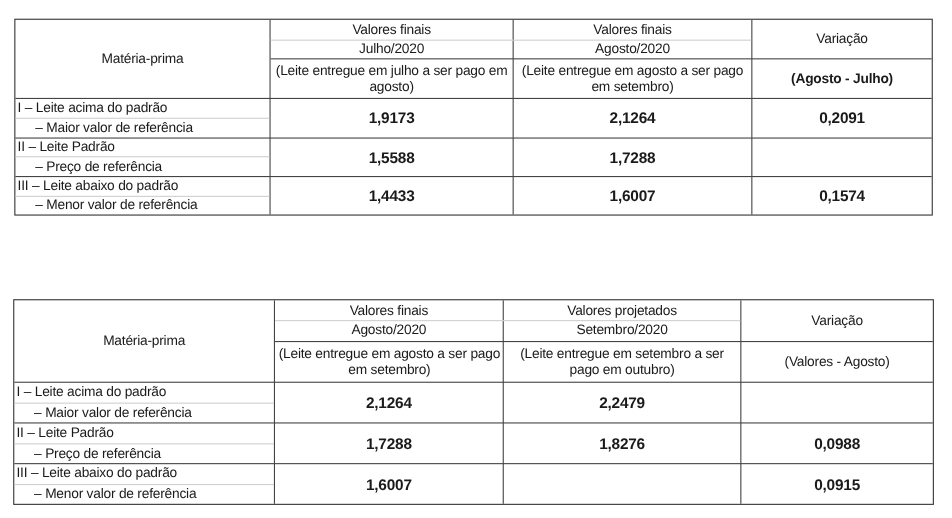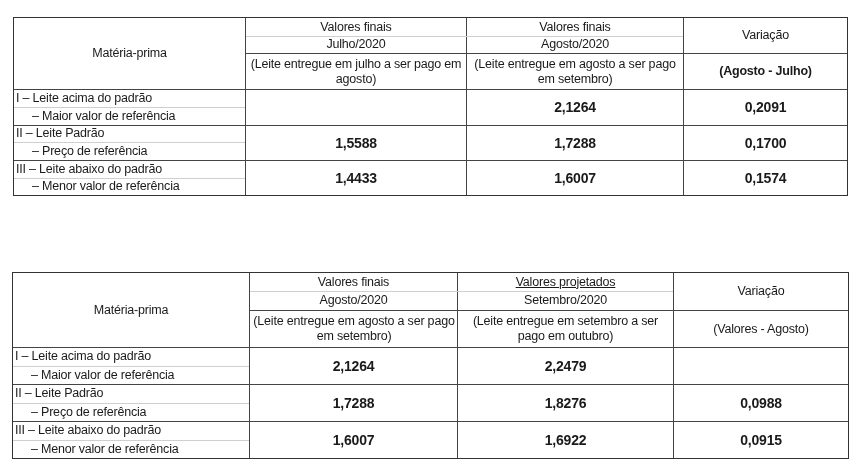--- a/index.html
+++ b/index.html
@@ -38,28 +38,28 @@
   <div class="cell" style="left:232px; top:18px; width:220px; height:17px;">Julho/2020</div>
   <div class="cell" style="left:236px; top:36px; width:212px; height:35px;">(Leite entregue em julho a ser pago em agosto)</div>
   <div class="cell" style="left:453px; top:0; width:216px; height:18px;">Valores finais</div>
   <div class="cell" style="left:453px; top:18px; width:216px; height:17px;">Agosto/2020</div>
   <div class="cell" style="left:455px; top:36px; width:212px; height:35px;">(Leite entregue em agosto a ser pago em setembro)</div>
   <div class="cell" style="left:670px; top:0; width:163px; height:35px;">Variação</div>
   <div class="cell" style="left:670px; top:36px; width:163px; height:35px;font-weight:bold;">(Agosto - Julho)</div>
 
   <div class="mp-line" style="top:73px;">I – Leite acima do padrão</div>
   <div class="mp-line sub" style="top:91px;">– Maior valor de referência</div>
+  <div class="cell val" style="left:232px; top:72px; width:220px; height:35px;">1,9173</div>
   <div class="cell val" style="left:453px; top:72px; width:216px; height:35px;">2,1264</div>
   <div class="cell val" style="left:670px; top:72px; width:163px; height:35px;">0,2091</div>
 
   <div class="mp-line" style="top:108px;">II – Leite Padrão</div>
   <div class="mp-line sub" style="top:126px;">– Preço de referência</div>
   <div class="cell val" style="left:232px; top:108px; width:220px; height:34px;">1,5588</div>
   <div class="cell val" style="left:453px; top:108px; width:216px; height:34px;">1,7288</div>
-  <div class="cell val" style="left:670px; top:108px; width:163px; height:34px;">0,1700</div>
 
   <div class="mp-line" style="top:144px;">III – Leite abaixo do padrão</div>
   <div class="mp-line sub" style="top:161px;">– Menor valor de referência</div>
   <div class="cell val" style="left:232px; top:143px; width:220px; height:34px;">1,4433</div>
   <div class="cell val" style="left:453px; top:143px; width:216px; height:34px;">1,6007</div>
   <div class="cell val" style="left:670px; top:143px; width:163px; height:34px;">0,1574</div>
 </div>
 
 <div class="tbl" style="left:12px; top:272px; width:837px; height:187px;">
   <div class="vline" style="left:236px;"></div>
@@ -71,35 +71,34 @@
   <div class="hline" style="left:0; width:835px; top:111px;"></div>
   <div class="hline" style="left:0; width:835px; top:148px;"></div>
   <div class="hline light" style="left:0; width:236px; top:93px;"></div>
   <div class="hline light" style="left:0; width:236px; top:130px;"></div>
   <div class="hline light" style="left:0; width:236px; top:167px;"></div>
 
   <div class="cell" style="left:0; top:0; width:236px; height:74px;">Matéria-prima</div>
   <div class="cell" style="left:237px; top:0; width:207px; height:18px;">Valores finais</div>
   <div class="cell" style="left:237px; top:18px; width:207px; height:19px;">Agosto/2020</div>
   <div class="cell" style="left:239px; top:38px; width:204px; height:36px;">(Leite entregue em agosto a ser pago em setembro)</div>
-  <div class="cell" style="left:445px; top:0; width:215px; height:18px;text-decoration:underline;">Valores projetados</div>
+  <div class="cell" style="left:445px; top:0; width:215px; height:18px;">Valores projetados</div>
   <div class="cell" style="left:445px; top:18px; width:215px; height:19px;">Setembro/2020</div>
   <div class="cell" style="left:447px; top:38px; width:211px; height:36px;">(Leite entregue em setembro a ser pago em outubro)</div>
   <div class="cell" style="left:661px; top:0; width:174px; height:37px;">Variação</div>
   <div class="cell" style="left:661px; top:38px; width:174px; height:36px;">(Valores - Agosto)</div>
 
   <div class="mp-line" style="top:76px;">I – Leite acima do padrão</div>
   <div class="mp-line sub" style="top:95px;">– Maior valor de referência</div>
   <div class="cell val" style="left:237px; top:75px; width:207px; height:36px;">2,1264</div>
   <div class="cell val" style="left:445px; top:75px; width:215px; height:36px;">2,2479</div>
 
   <div class="mp-line" style="top:113px;">II – Leite Padrão</div>
   <div class="mp-line sub" style="top:132px;">– Preço de referência</div>
   <div class="cell val" style="left:237px; top:112px; width:207px; height:36px;">1,7288</div>
   <div class="cell val" style="left:445px; top:112px; width:215px; height:36px;">1,8276</div>
   <div class="cell val" style="left:661px; top:112px; width:174px; height:36px;">0,0988</div>
 
   <div class="mp-line" style="top:150px;">III – Leite abaixo do padrão</div>
   <div class="mp-line sub" style="top:169px;">– Menor valor de referência</div>
   <div class="cell val" style="left:237px; top:149px; width:207px; height:36px;">1,6007</div>
-  <div class="cell val" style="left:445px; top:149px; width:215px; height:36px;">1,6922</div>
   <div class="cell val" style="left:661px; top:149px; width:174px; height:36px;">0,0915</div>
 </div>
 
 </body></html>

